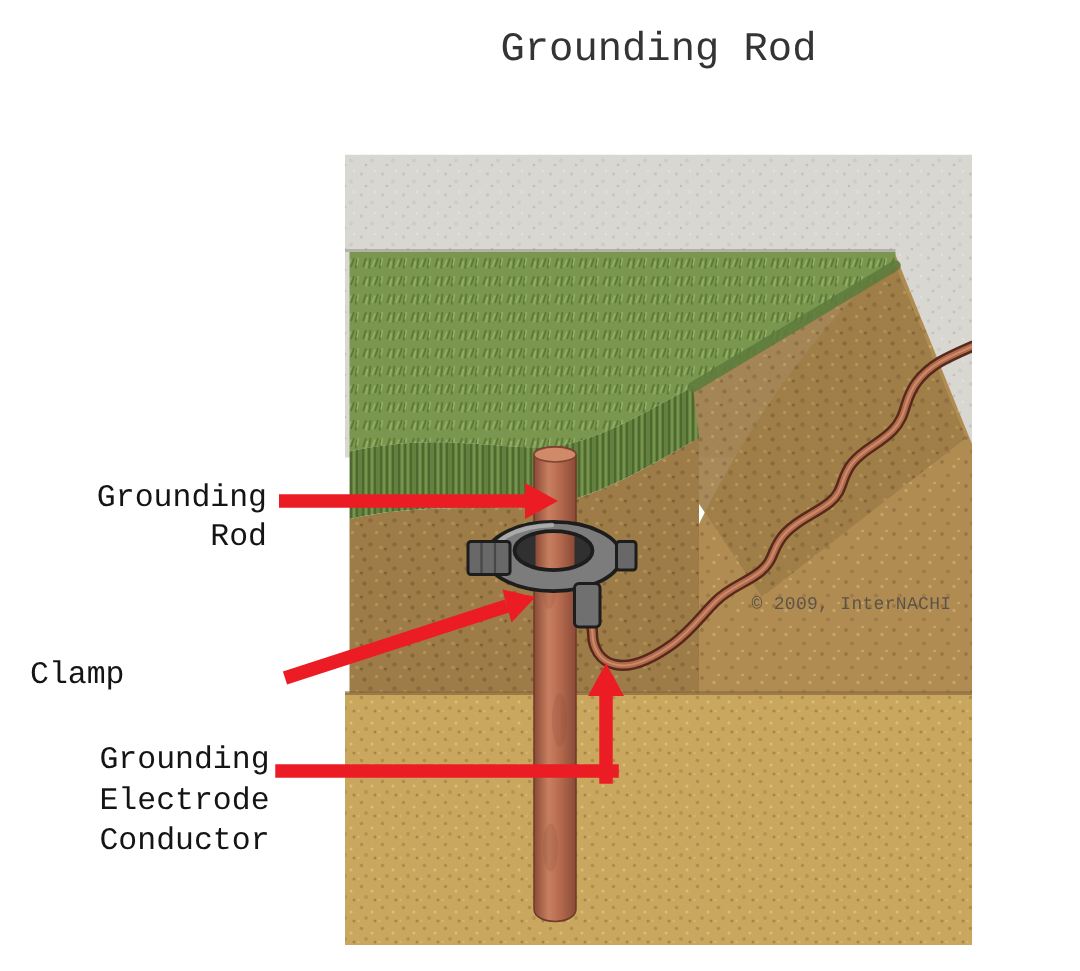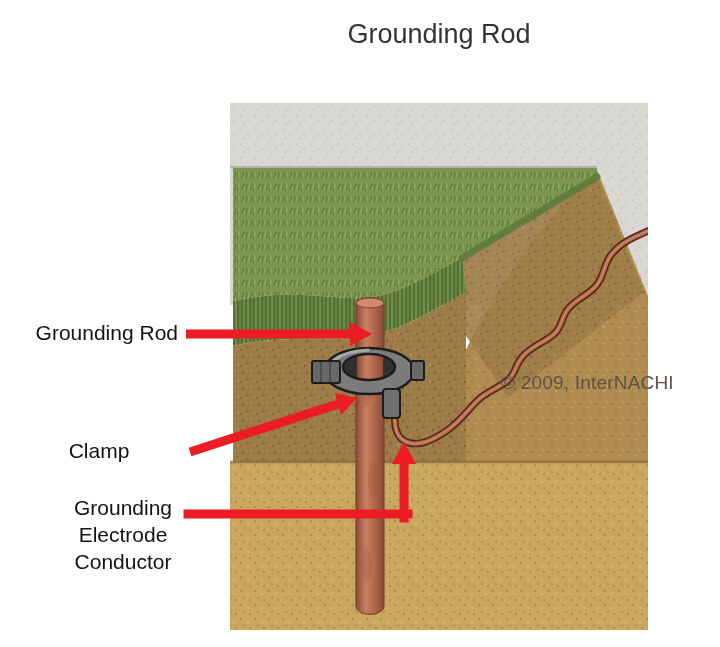--- a/index.html
+++ b/index.html
@@ -1,30 +1,30 @@
 <!DOCTYPE html>
 <html><head>
 <meta charset="utf-8">
 <style>
   html,body{margin:0;padding:0;background:#ffffff;}
   .stage{
     position:relative;width:720px;height:647px;background:#ffffff;overflow:hidden;
-    font-family:Liberation Sans, sans-serif;
+    font-family:Liberation Mono, monospace;
   }
   svg.scene{position:absolute;left:0;top:0;width:720px;height:647px;display:block;}
   .title{
     position:absolute;left:230px;width:418px;top:18px;text-align:center;
     font-size:27px;line-height:32px;color:#343434;font-weight:400;
   }
   .lbl{position:absolute;color:#141414;font-size:21px;line-height:26px;}
   .lbl-rod{left:20px;width:158px;top:320px;text-align:right;}
-  .lbl-clamp{left:20px;width:158px;top:438px;text-align:center;}
+  .lbl-clamp{left:20px;width:158px;top:438px;text-align:left;}
   .lbl-conductor{left:64px;width:118px;top:494px;line-height:27px;text-align:center;}
   .copyright{
-    position:absolute;left:501px;top:372px;font-size:19px;color:#5c5348;
+    position:absolute;left:501px;top:396px;font-size:12px;color:#5c5348;
     letter-spacing:.2px;
   }
 </style>
 </head>
 <body>
 
 <div class="stage">
 
   <svg class="scene" viewBox="0 0 720 647" aria-hidden="true">
     <defs>

